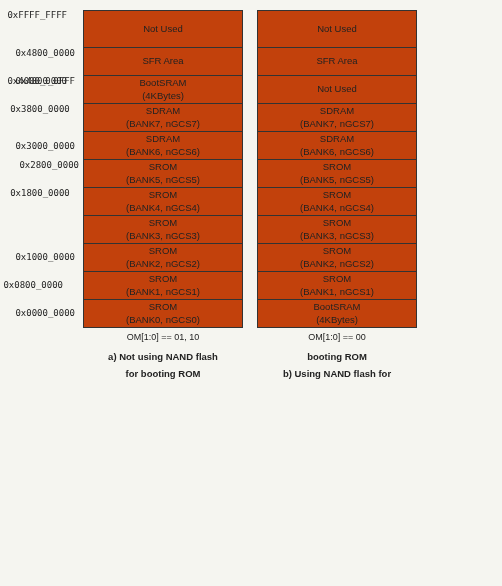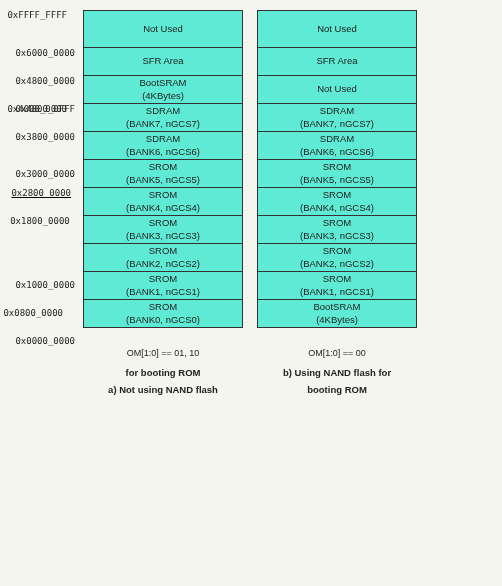--- a/index.html
+++ b/index.html
@@ -53,21 +53,21 @@
       margin-left: 14px;
     }
 
     .cell {
       border: 1px solid #333;
       border-top: none;
       text-align: center;
       padding: 2px 2px;
       line-height: 1.3;
       color: #222;
-      background: #5eead4;
+      background: #c2410c;
       font-size: 9.5px;
     }
 
     .cell:first-child {
       border-top: 1px solid #333;
     }
 
     .cell-top-border {
       border-top: 1px solid #333 !important;
     }
@@ -97,38 +97,35 @@
 <body>
 
 <div class="main-container">
 
   <div class="address-col">
 
     <div style="height:38px; display:flex; align-items:flex-start; justify-content:flex-end; padding-right:12px;">
       <span class="address-label">0xFFFF_FFFF</span>
     </div>
     <div style="height:28px; display:flex; align-items:flex-start; justify-content:flex-end; padding-right:4px;">
-      <span class="address-label">0x6000_0000</span>
-    </div>
-    <div style="height:28px; display:flex; align-items:flex-start; justify-content:flex-end; padding-right:4px;">
       <span class="address-label">0x4800_0000</span>
     </div>
     <div style="height:0px; display:flex; align-items:flex-start; justify-content:flex-end; padding-right:4px;">
       <span class="address-label">0x4000_0FFF</span>
     </div>
     <div style="height:28px; display:flex; align-items:flex-start; justify-content:flex-end; padding-right:12px;">
       <span class="address-label">0x4000_0000</span>
     </div>
-    <div style="height:28px; display:flex; align-items:flex-start; justify-content:flex-end; padding-right:4px;">
+    <div style="height:28px; display:flex; align-items:flex-start; justify-content:center; padding-right:4px;">
       <span class="address-label">0x3800_0000</span>
     </div>
     <div style="height:28px; display:flex; align-items:center; justify-content:flex-end; padding-right:4px;">
       <span class="address-label">0x3000_0000</span>
     </div>
-    <div style="height:28px; display:flex; align-items:flex-start; justify-content:flex-end; padding-right:8px;text-decoration:underline;">
+    <div style="height:28px; display:flex; align-items:flex-start; justify-content:flex-end; padding-right:0;">
       <span class="address-label">0x2800_0000</span>
     </div>
     <div style="height:28px; display:flex; align-items:flex-start; justify-content:center; padding-right:4px;">
       <span class="address-label">0x1800_0000</span>
     </div>
     <div style="height:28px; display:flex; align-items:flex-start; justify-content:flex-end; padding-right:4px;margin-top:36px;">
       <span class="address-label">0x1000_0000</span>
     </div>
     <div style="height:28px; display:flex; align-items:flex-start; justify-content:flex-end; padding-right:16px;">
       <span class="address-label">0x0800_0000</span>
@@ -160,33 +157,33 @@
     <div class="cell h-medium">SDRAM<br>(BANK6, nGCS6)</div>
     <div class="cell h-medium">SROM<br>(BANK5, nGCS5)</div>
     <div class="cell h-medium">SROM<br>(BANK4, nGCS4)</div>
     <div class="cell h-medium">SROM<br>(BANK3, nGCS3)</div>
     <div class="cell h-medium">SROM<br>(BANK2, nGCS2)</div>
     <div class="cell h-medium">SROM<br>(BANK1, nGCS1)</div>
     <div class="cell h-medium">BootSRAM<br>(4KBytes)</div>
   </div>
 </div>
 
-<div style="display:flex; flex-direction:row; width:100%; margin-top:8px;">
+<div style="display:flex; flex-direction:row; width:100%; margin-top:0;">
   <div style="width:78px;"></div>
   <div style="width:160px;">
     <div class="om-label">OM[1:0] == 01, 10</div>
   </div>
   <div style="width:160px; margin-left:14px;">
     <div class="om-label">OM[1:0] == 00</div>
   </div>
 </div>
 
 <div style="display:flex; flex-direction:row; width:100%; margin-top:4px;">
   <div style="width:78px;"></div>
   <div style="width:160px; text-align:center;">
+    <div class="caption">a) Not using NAND flash</div>
     <div class="caption">for booting ROM</div>
-    <div class="caption">a) Not using NAND flash</div>
   </div>
   <div style="width:160px; margin-left:14px; text-align:center;">
+    <div class="caption">booting ROM</div>
     <div class="caption">b) Using NAND flash for</div>
-    <div class="caption">booting ROM</div>
   </div>
 </div>
 
 </body></html>

